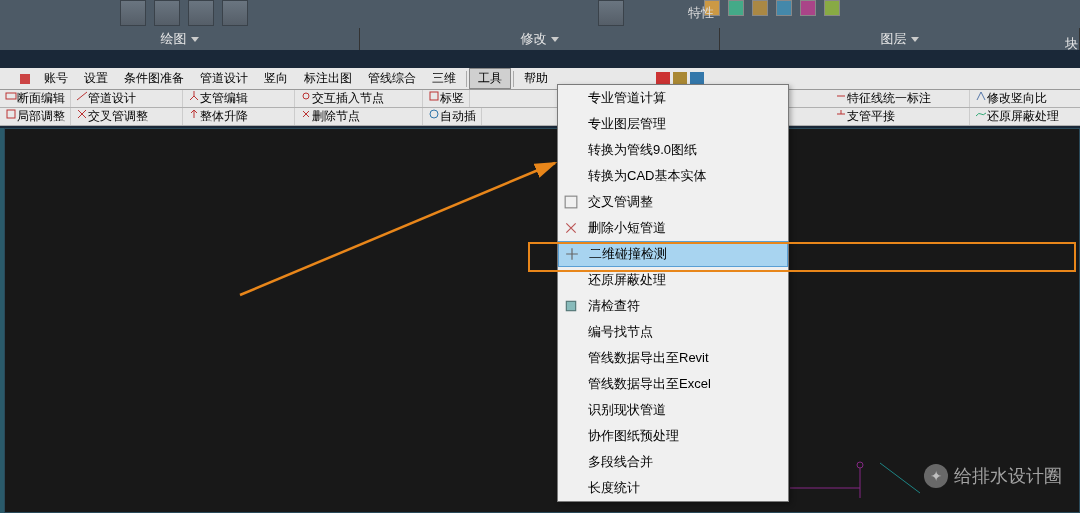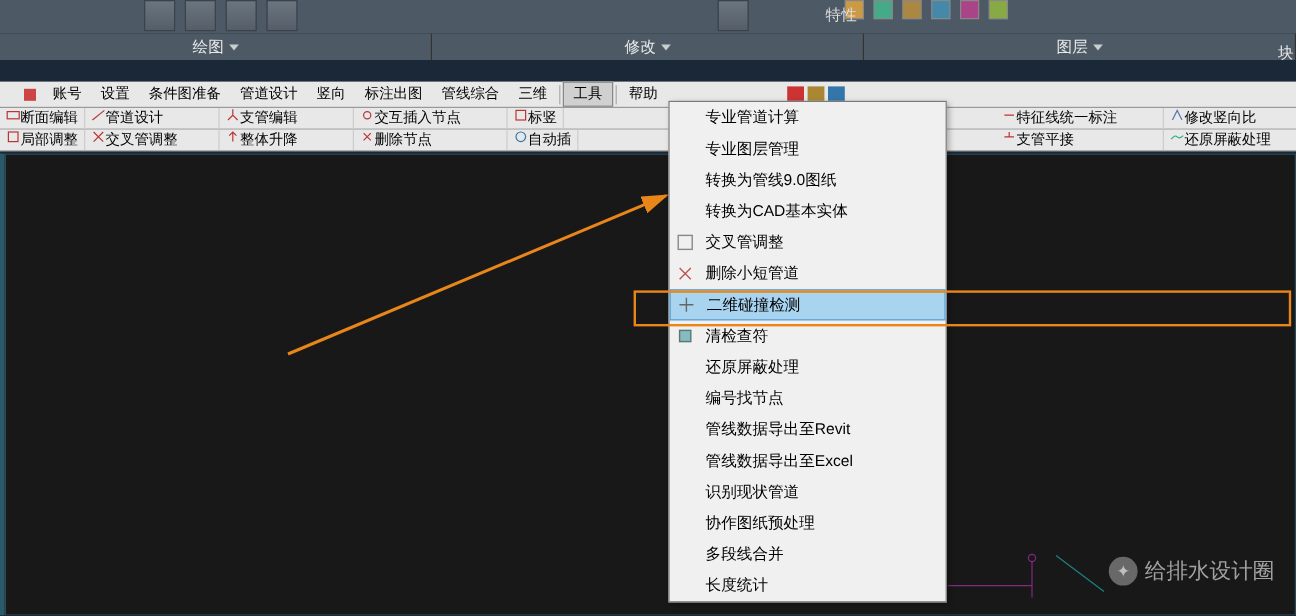--- a/index.html
+++ b/index.html
@@ -422,27 +422,27 @@
         </svg></span>
       <span>删除小短管道</span>
     </div>
   <div class="dd-item highlighted">
       <span class="dd-icon"><svg viewBox="0 0 12 12">
           <path d="M1 6 L11 6 M6 1 L6 11" stroke="#666"></path>
         </svg></span>
       <span>二维碰撞检测</span>
     </div>
   <div class="dd-item">
+      <span>还原屏蔽处理</span>
+    </div>
+  <div class="dd-item">
       <span class="dd-icon"><svg viewBox="0 0 12 12">
           <rect x="2" y="2" width="8" height="8" fill="#8bb" stroke="#577"></rect>
         </svg></span>
       <span>清检查符</span>
-    </div>
-  <div class="dd-item">
-      <span>还原屏蔽处理</span>
     </div>
   <div class="dd-item">
       <span>编号找节点</span>
     </div>
   <div class="dd-item">
       <span>管线数据导出至Revit</span>
     </div>
   <div class="dd-item">
       <span>管线数据导出至Excel</span>
     </div>

